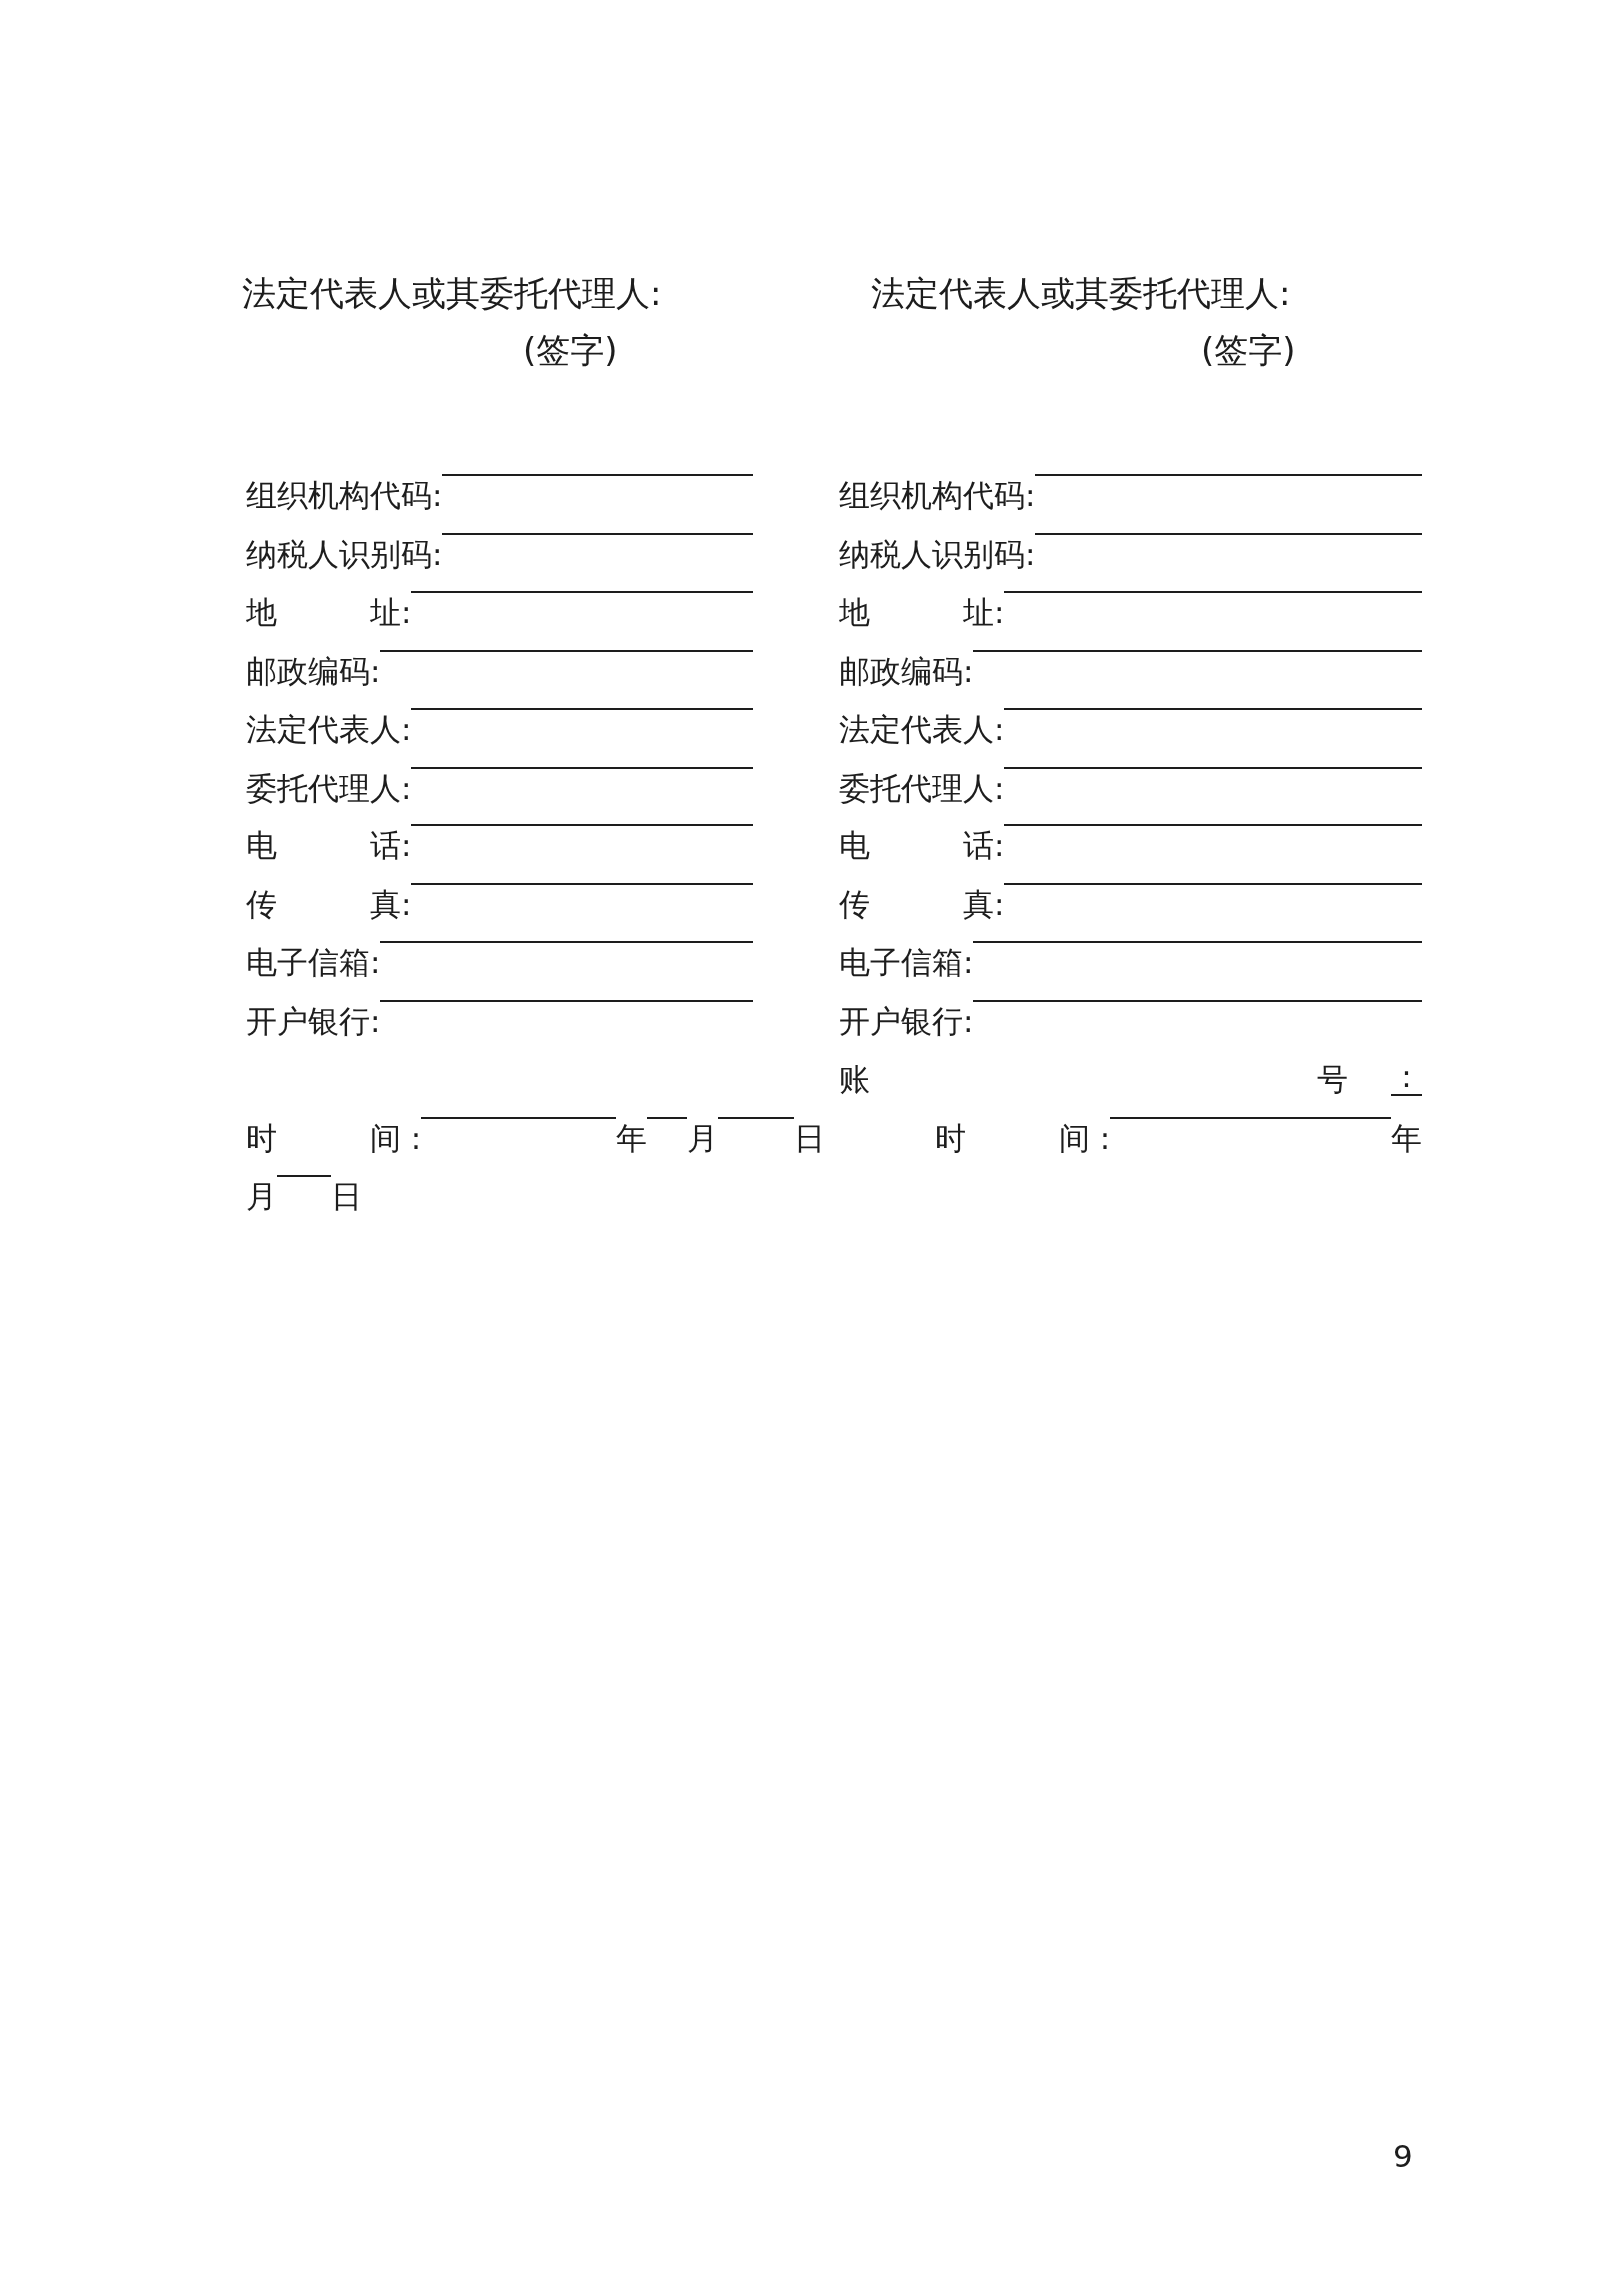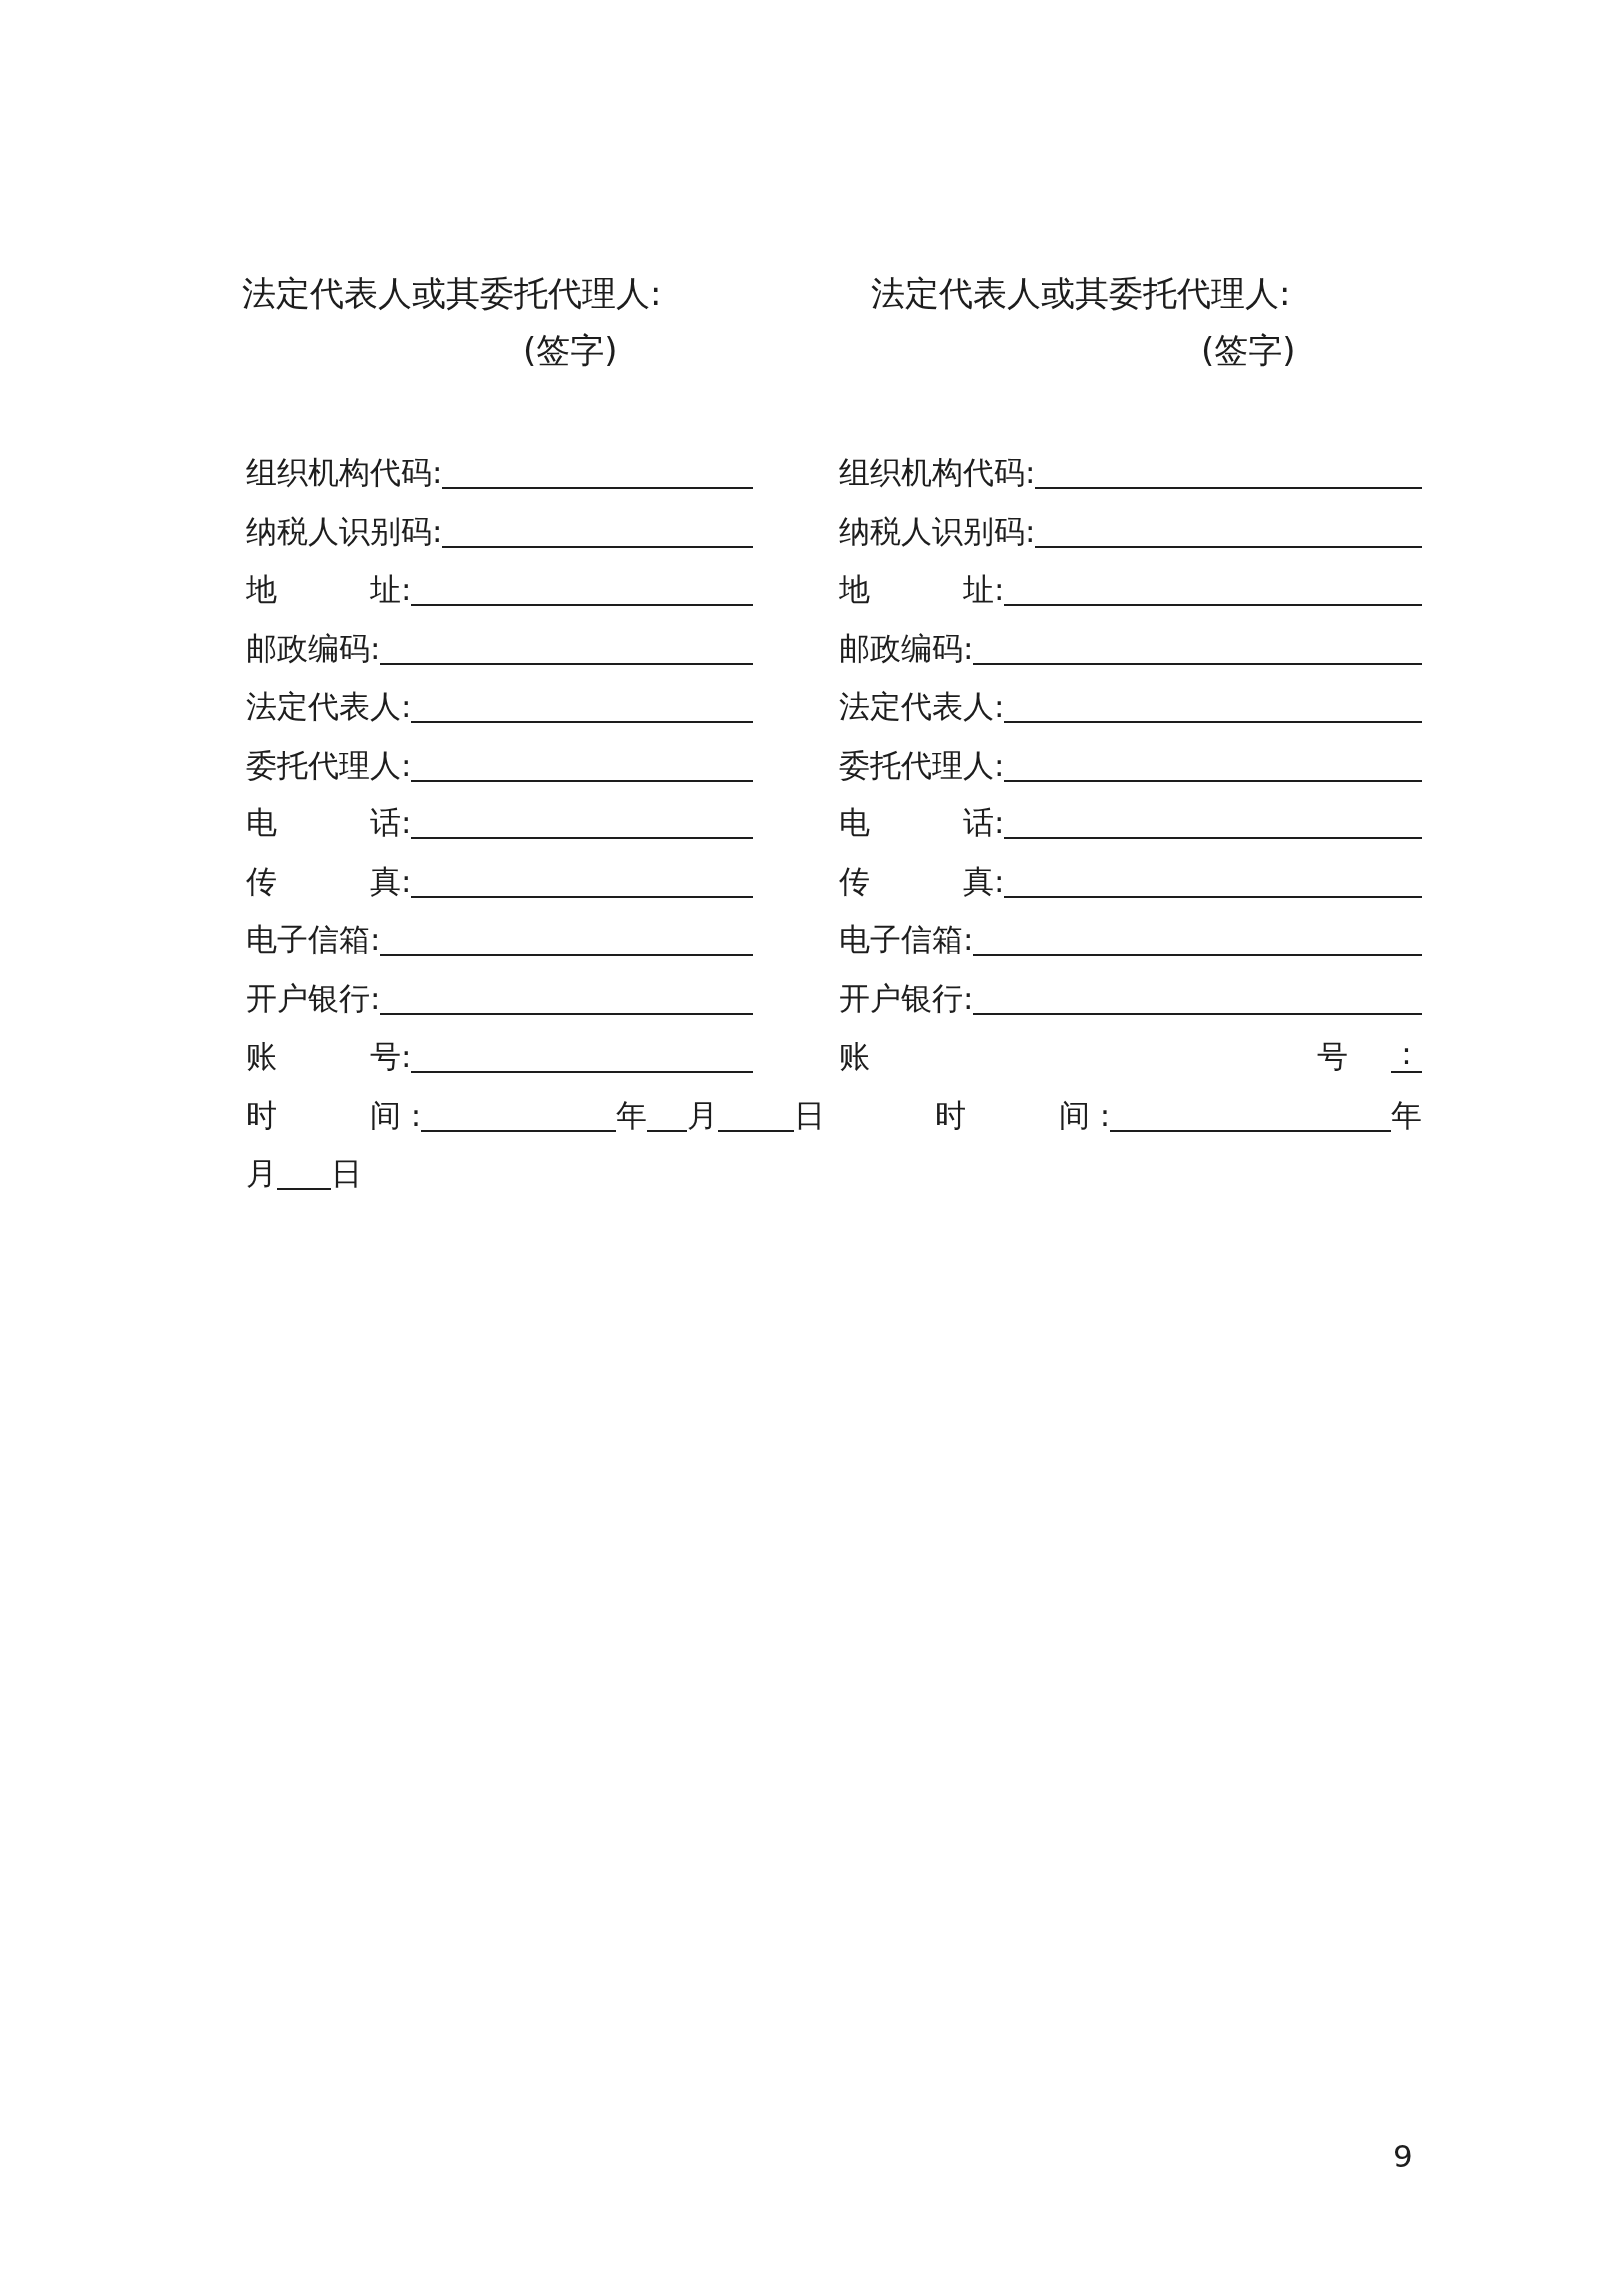--- a/index.html
+++ b/index.html
@@ -3,22 +3,22 @@
 <meta charset="utf-8">
 <style>
   html,body { margin:0; padding:0; background:#ffffff; }
   .page {
     position:relative; width:1615px; height:2285px; background:#ffffff;
     font-family:"DejaVu Sans","Liberation Sans",sans-serif;
     color:#1d1d1d; overflow:hidden;
   }
   .abs { position:absolute; font-size:34px; line-height:42px; white-space:pre; }
   .frow {
-    position:absolute; display:flex; align-items:flex-end;
-    height:42px; font-size:31px; line-height:42px;
+    position:absolute; display:flex; align-items:flex-start;
+    height:42px; font-size:31px; line-height:42px;margin-top:23px;
   }
   .lcol  { left:246px; width:507px; }
   .lwide { left:246px; width:579px; }
   .rcol  { left:839px; width:583px; }
   .lbl { white-space:pre; flex:0 0 auto; }
   .u { flex:1 1 auto; border-bottom:2.7px solid #1d1d1d; margin-bottom:3.6px; }
   .u.f44 { flex:0 0 40px; }
   .u.f84 { flex:0 0 76px; }
   .u.f60 { flex:0 0 54px; }
   .sp     { flex:1 1 auto; }
@@ -123,24 +123,20 @@
 
   <div class="frow lcol" style="top:977px;">
     <span class="lbl">开户银行:</span>
     <span class="u"></span>
   </div>
   <div class="frow rcol" style="top:977px;">
     <span class="lbl">开户银行:</span>
     <span class="u"></span>
   </div>
 
-  <div class="frow lcol" style="top:1035px;">
-    <span class="lbl">账　　　号:</span>
-    <span class="u"></span>
-  </div>
   <div class="frow rcol" style="top:1035px;">
     <span class="lbl">账</span>
     <span class="sp"></span>
     <span class="lbl">号</span>
     <span class="sp47"></span>
     <span class="colon-u">:</span>
   </div>
 
   <div class="frow lwide" style="top:1094px;">
     <span class="lbl">时　　　间 :</span>

